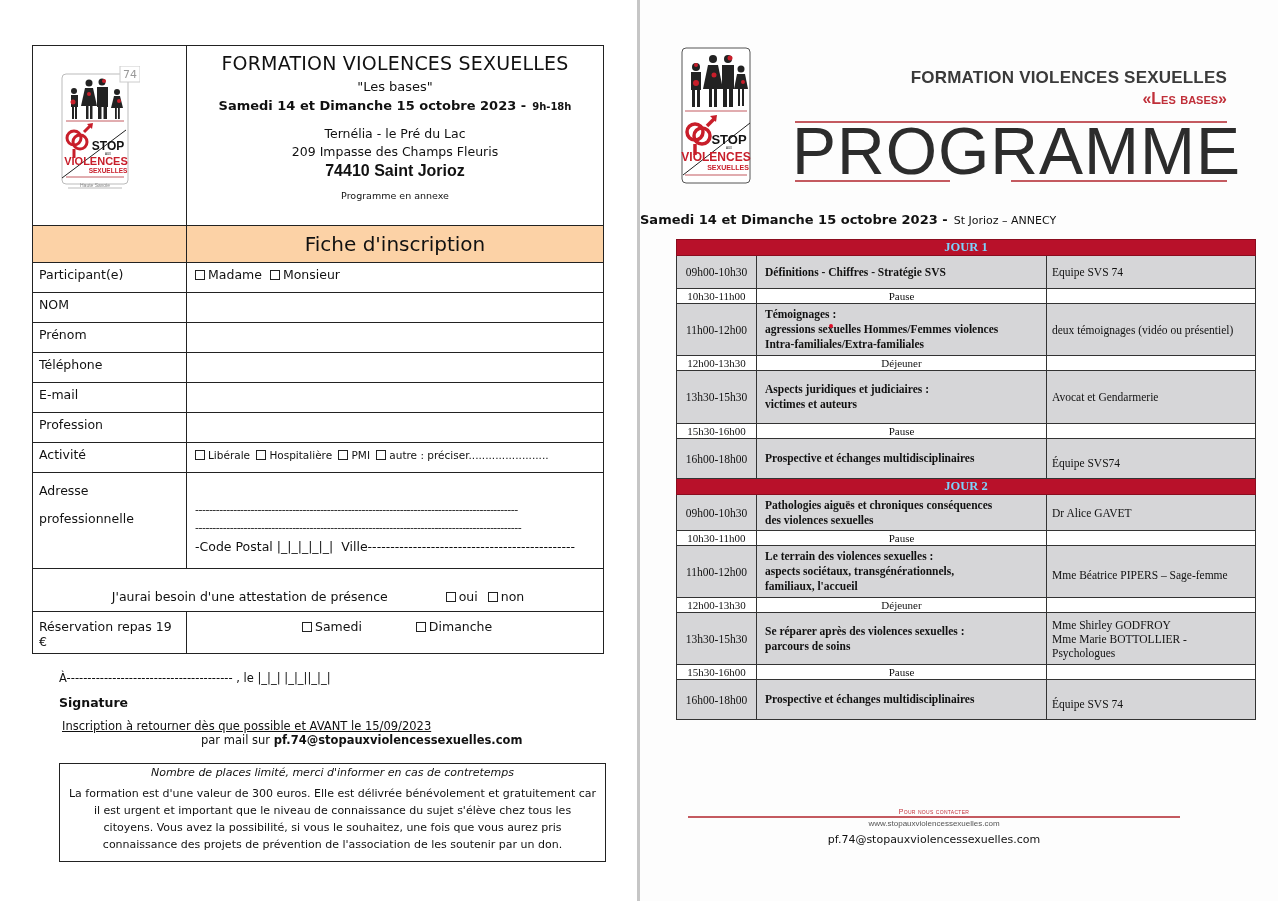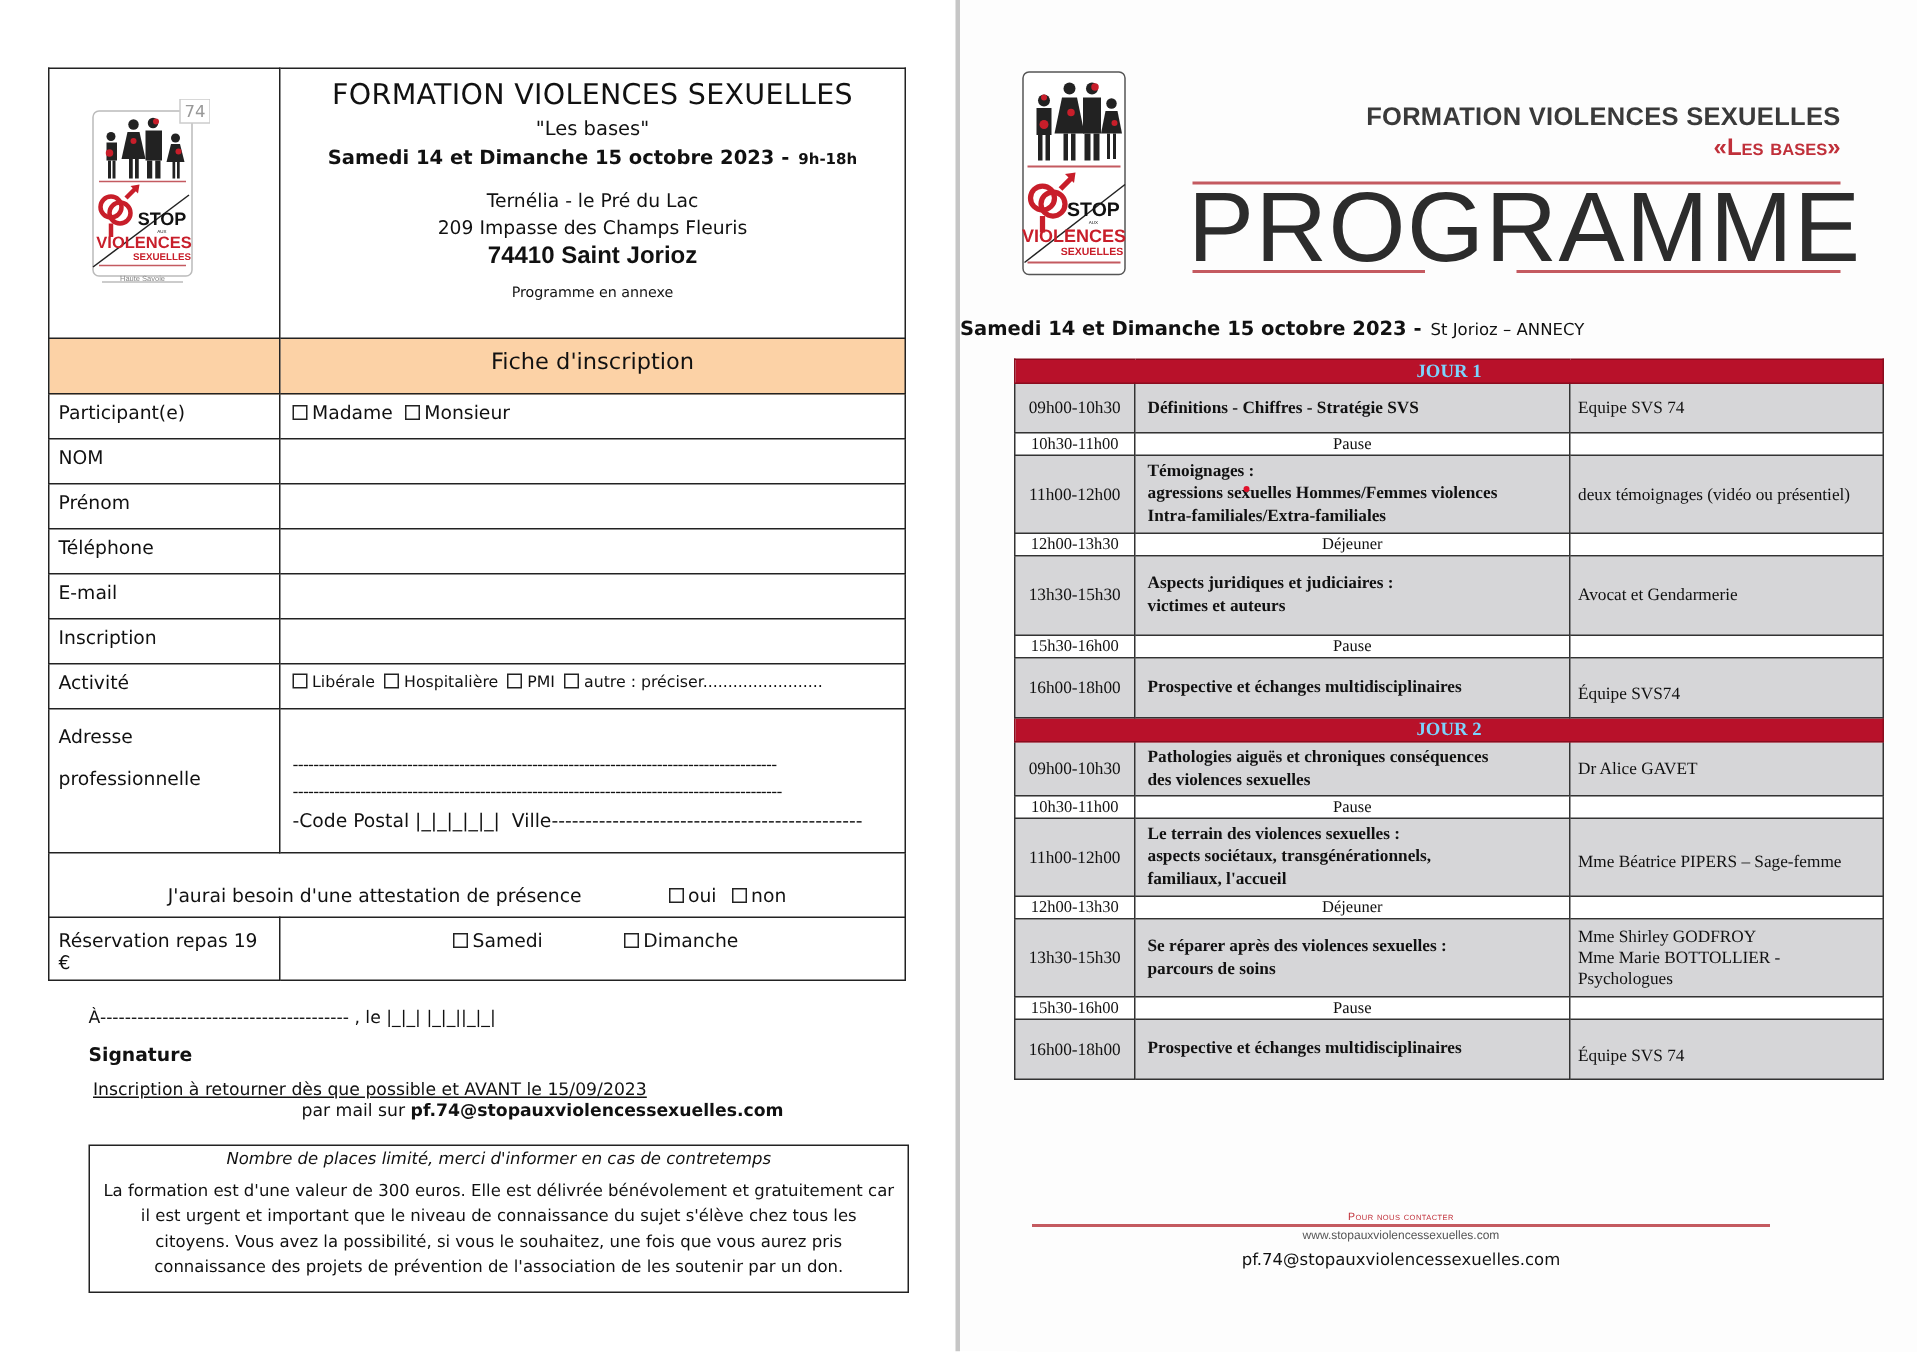--- a/index.html
+++ b/index.html
@@ -17,21 +17,21 @@
   .hdr-logo-cell { height: 180px; position: relative; }
   .hdr-info-cell { text-align: center; padding-top: 6px; }
   .h-title { font-size: 19px; letter-spacing: 0.2px; color: #111; font-family: "DejaVu Sans", sans-serif; font-weight: normal; }
   .h-sub { font-size: 13px; margin-top: 5px; }
   .h-dates { font-size: 13px; font-weight: bold; margin-top: 4px; }
   .h-dates .hours { font-size: 10px; font-weight: bold; margin-left: 6px; }
   .h-venue { font-size: 12.5px; margin-top: 12px; line-height: 18px; }
   .h-city { font-family: "Liberation Sans", sans-serif; font-size: 16px; font-weight: bold; margin-top: 1px; }
   .h-annex { font-size: 9.5px; margin-top: 10px; }
   .fiche-row td { background: #fcd2a6; height: 37px; }
-  .fiche-title { font-size: 15px; text-align: center; padding-top: 6px; }
+  .fiche-title { font-size: 20px; text-align: center; padding-top: 6px; }
   .lbl { font-size: 12.5px; padding: 4px 6px; }
   .val { font-size: 12.5px; padding: 4px 8px; }
   .row-std td { height: 30px; }
   .small-val { font-size: 10.5px; padding-top: 6px; }
   .adresse-row td { height: 96px; }
   .dash-line { font-size: 11px; letter-spacing: -0.5px; white-space: nowrap; overflow: hidden; line-height: 18px; }
   .attest-row td { height: 43px; text-align: center; font-size: 12.5px; padding-top: 20px; }
   .repas-row td { height: 31px; }
   .box { display: inline-block; width: 10px; height: 10px; border: 1px solid #222; vertical-align: -1px; margin-right: 3px; }
 
@@ -173,21 +173,21 @@
     </tr>
     <tr class="row-std">
       <td class="lbl">Téléphone</td>
       <td class="val"></td>
     </tr>
     <tr class="row-std">
       <td class="lbl">E-mail</td>
       <td class="val"></td>
     </tr>
     <tr class="row-std">
-      <td class="lbl">Inscription</td>
+      <td class="lbl">Profession</td>
       <td class="val"></td>
     </tr>
     <tr class="row-std">
       <td class="lbl">Activité</td>
       <td class="val small-val">
         <span class="box"></span><span>Libérale</span>
         <span class="box" style="margin-left:3px"></span><span>Hospitalière</span>
         <span class="box" style="margin-left:3px"></span><span>PMI</span>
         <span class="box" style="margin-left:3px"></span><span>autre : préciser........................</span>
       </td>

